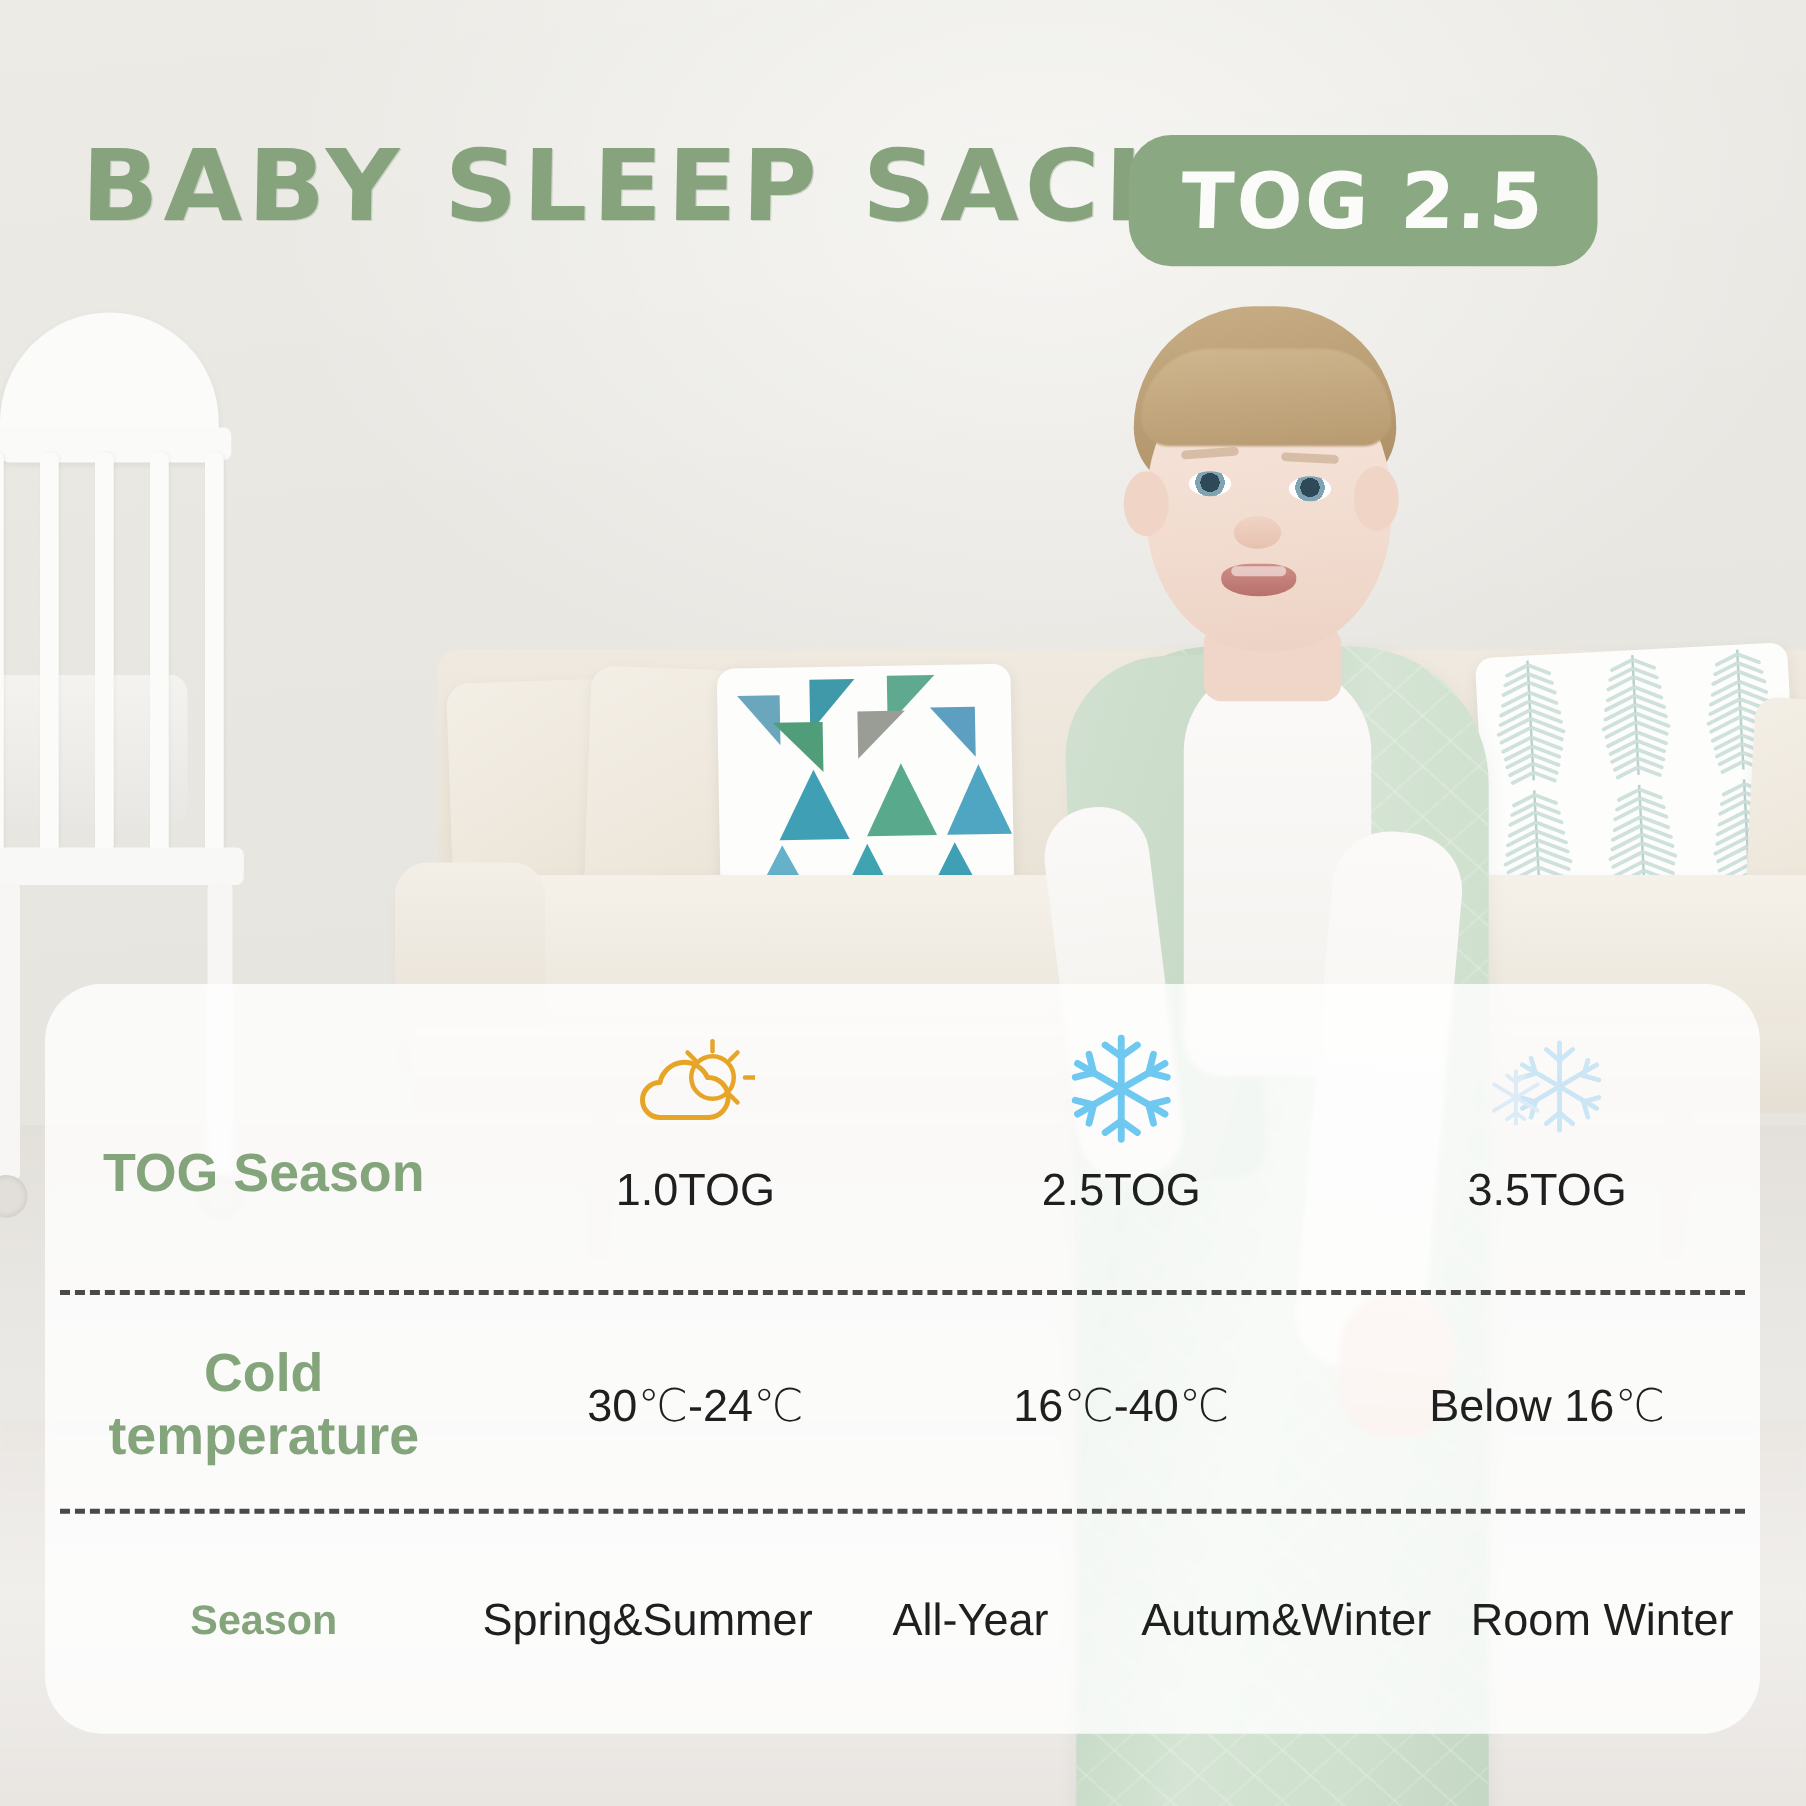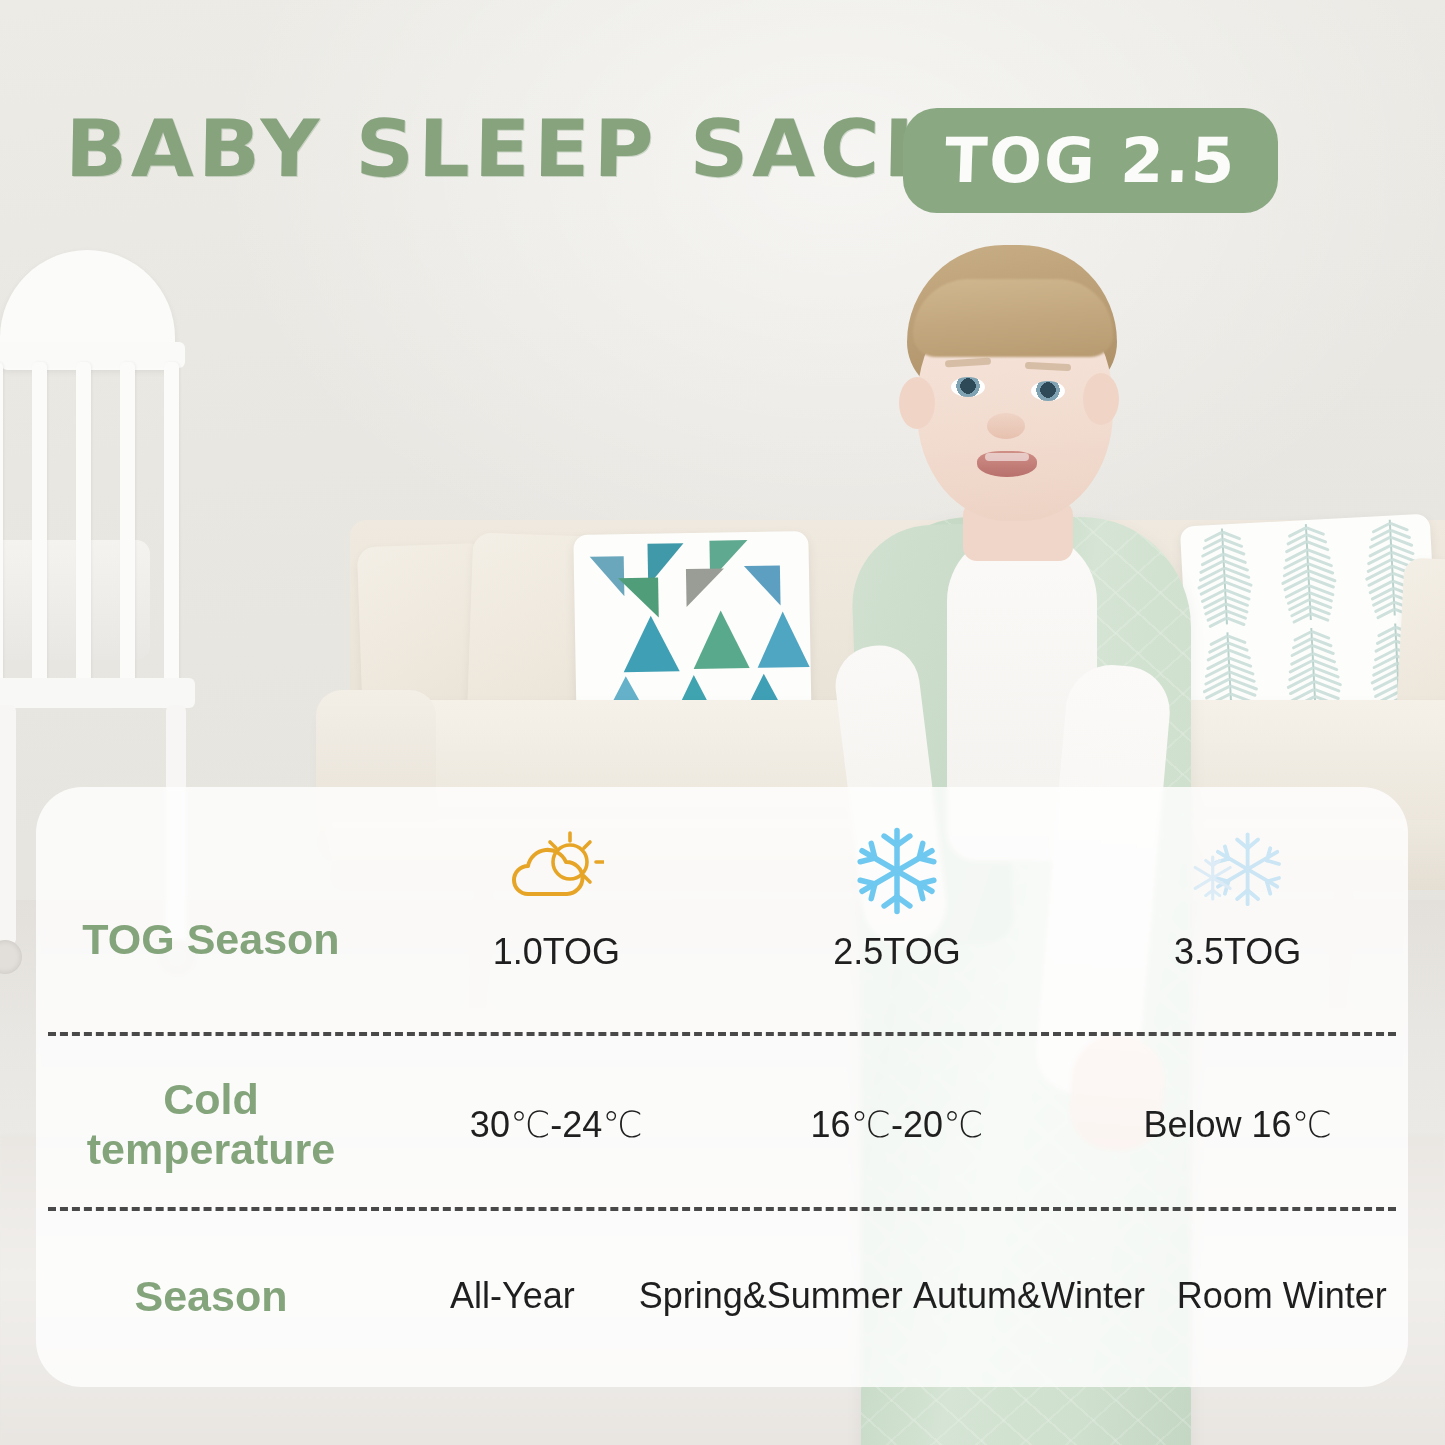--- a/index.html
+++ b/index.html
@@ -226,21 +226,21 @@
   .divider.d1{top:245px;}
   .divider.d2{top:420px;}
 
   
   .row2{top:258px;height:160px;}
   .row2 .row-label{font-size:43px;line-height:1.16;}
   .row2 .cell{font-size:36px;}
 
   
   .row3{top:434px;height:150px;}
-  .row3 .row-label{font-size:43px;}
+  .row3 .row-label{font-size:33px;}
   .row3 .cell{font-size:36px;}
 
   .snow-faded{opacity:.52;}
 </style>
 </head>
 <body>
 
 <div id="stage">
 
   <div class="scene">
@@ -585,27 +585,27 @@
     </div>
 
     <div class="divider d1"></div>
 
     <div class="row row2">
       <div class="row-label">
         <div>Cold</div>
         <div>temperature</div>
       </div>
       <div class="cell">30℃-24℃</div>
-      <div class="cell">16℃-20℃</div>
+      <div class="cell">16℃-40℃</div>
       <div class="cell">Below 16℃</div>
     </div>
 
     <div class="divider d2"></div>
 
     <div class="row row3">
       <div class="row-label">Season</div>
+      <div class="cell">Spring&amp;Summer</div>
       <div class="cell">All-Year</div>
-      <div class="cell">Spring&amp;Summer</div>
       <div class="cell">Autum&amp;Winter</div>
       <div class="cell">Room Winter</div>
     </div>
   </div>
 </div>
 
 </body></html>

